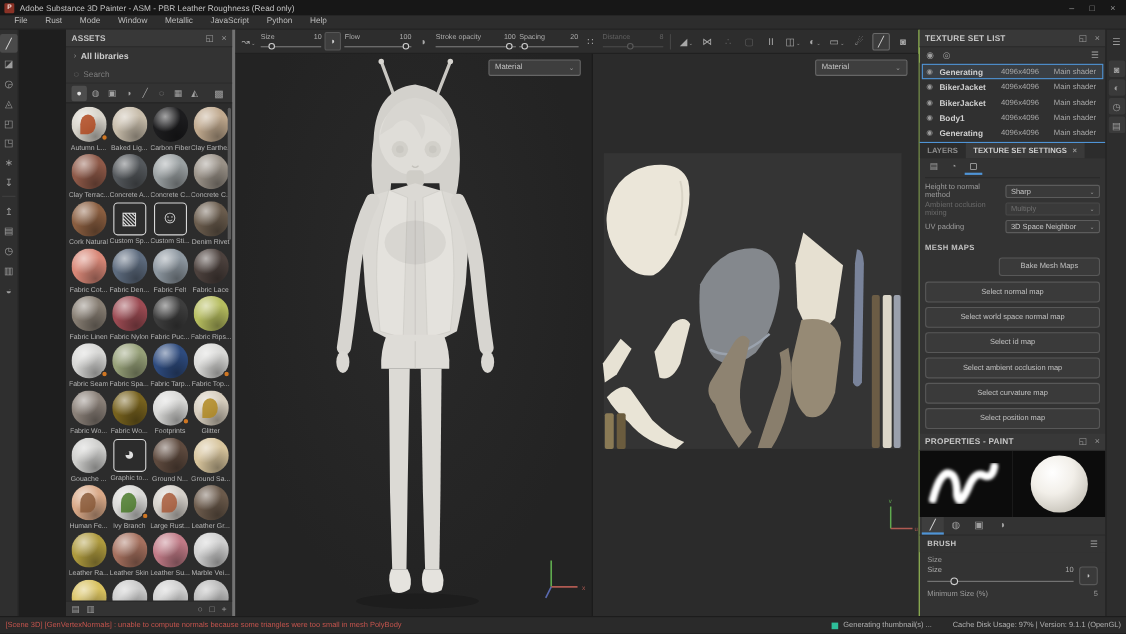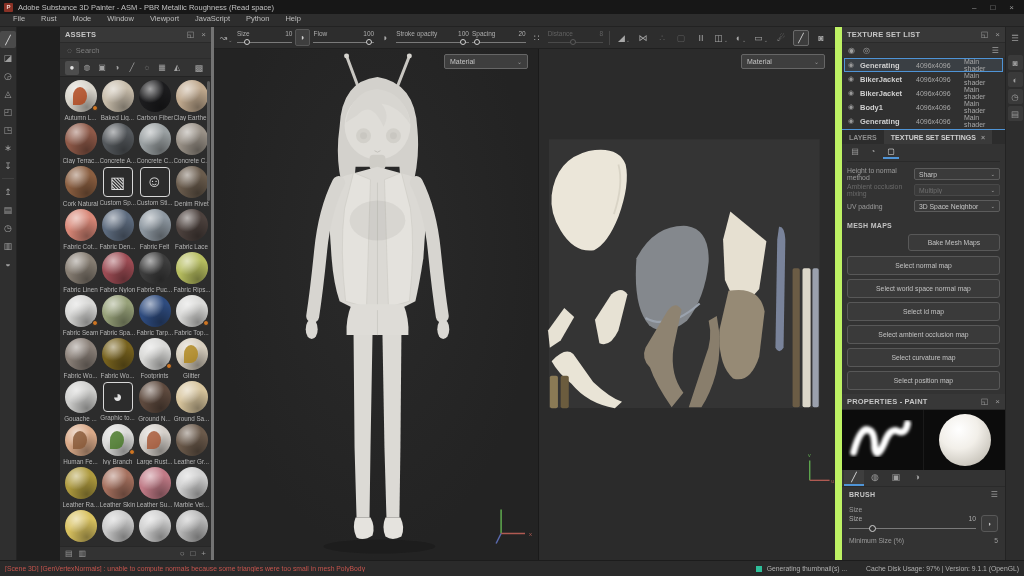--- a/index.html
+++ b/index.html
@@ -83,21 +83,21 @@
   .vp { position:relative; overflow:hidden; }
   .vp3d { width:325px; background:radial-gradient(ellipse at 50% 40%, #2a2a2a 0%, #232323 70%); border-right:1px solid #1a1a1a; }
   .vp2d { flex:1; background:#2b2b2b; }
   .mat-dropdown { position:absolute; top:5px; right:10px; width:84px; height:15px; background:#3e3e3e; border:1px solid #666;
     border-radius:2px; display:flex; align-items:center; padding:0 5px; z-index:3;}
   .mat-dropdown .dd-label { font-size:7px; color:#c4c4c4; flex:1; }
   .mat-dropdown .dd-chev { font-size:6px; color:#9a9a9a; }
   .vp svg { position:absolute; inset:0; }
 
   
-  .rightcol { width:170px; background:#333; border-left:7px solid #bef264; display:flex; flex-direction:column; flex:0 0 auto; }
+  .rightcol { width:170px; background:#333; border-left:1px solid #bef264; display:flex; flex-direction:column; flex:0 0 auto; }
   .tsl-tools { height:14px; display:flex; align-items:center; padding:0 6px; gap:8px; color:#a0a0a0; font-size:8px; flex:0 0 auto;}
   .tsl-tools .spacer { flex:1; }
   .tsl-list { flex:0 0 auto; padding:1px 2px; display:flex; flex-direction:column; gap:0; background:#303030;}
   .tsl-row { height:14px; display:flex; align-items:center; gap:4px; padding:0 3px; border:1px solid transparent; }
   .tsl-row.selected { border-color:#4f94d6; background:#3a3f44; }
   .tsl-row .eye { font-size:7px; color:#9a9a9a; width:8px; }
   .tsl-row .ts-name { font-size:7.5px; font-weight:bold; color:#d0d0d0; width:52px; white-space:nowrap; overflow:hidden;}
   .tsl-row .ts-res { font-size:7px; color:#a8a8a8; width:44px; }
   .tsl-row .ts-shader { font-size:7px; color:#a8a8a8; flex:1; }
   .tabsrow { height:15px; display:flex; align-items:stretch; background:#2c2c2c; border-top:1px solid #4f94d6; flex:0 0 auto;}
@@ -158,34 +158,34 @@
   .status-gen { font-size:6.8px; color:#b0b0b0; }
   .status-cache { font-size:6.8px; color:#b0b0b0; margin-left:14px; }
 </style>
 </head>
 <body>
 
 <div class="app">
 
   <div class="titlebar">
     <div class="app-icon">P</div>
-    <div class="title-text">Adobe Substance 3D Painter - ASM - PBR Metallic Roughness (Read space)</div>
+    <div class="title-text">Adobe Substance 3D Painter - ASM - PBR Leather Roughness (Read only)</div>
     <div class="win-controls" id="win-controls">
         <span>–</span>
         <span>□</span>
         <span>×</span>
       </div>
   </div>
 
   <div class="menubar" id="menubar">
       <span class="menu-item">File</span>
       <span class="menu-item">Rust</span>
       <span class="menu-item">Mode</span>
       <span class="menu-item">Window</span>
-      <span class="menu-item">Viewport</span>
+      <span class="menu-item">Metallic</span>
       <span class="menu-item">JavaScript</span>
       <span class="menu-item">Python</span>
       <span class="menu-item">Help</span>
     </div>
 
   <div class="main">
 
     <div class="toolstrip" id="toolstrip">
         <div class="tool-btn active">╱</div>
         <div class="tool-btn">◪</div>
@@ -204,20 +204,24 @@
       </div>
 
     <div class="assets">
       <div class="panel-header">
         <span class="panel-title">ASSETS</span>
         <span class="ph-icons">
           <span>◱</span>
           <span>×</span>
         </span>
       </div>
+      <div class="lib-row">
+        <span class="lib-chev">›</span>
+        <span class="lib-label">All libraries</span>
+      </div>
       <div class="search-row">
         <span class="search-icon">◌</span>
         <input class="search-input" placeholder="Search" style="">
       </div>
       <div class="filters-row" id="filters-row">
           <div class="filter-btn active">●</div>
           <div class="filter-btn">◍</div>
           <div class="filter-btn">▣</div>
           <div class="filter-btn">◑</div>
           <div class="filter-btn">╱</div>

